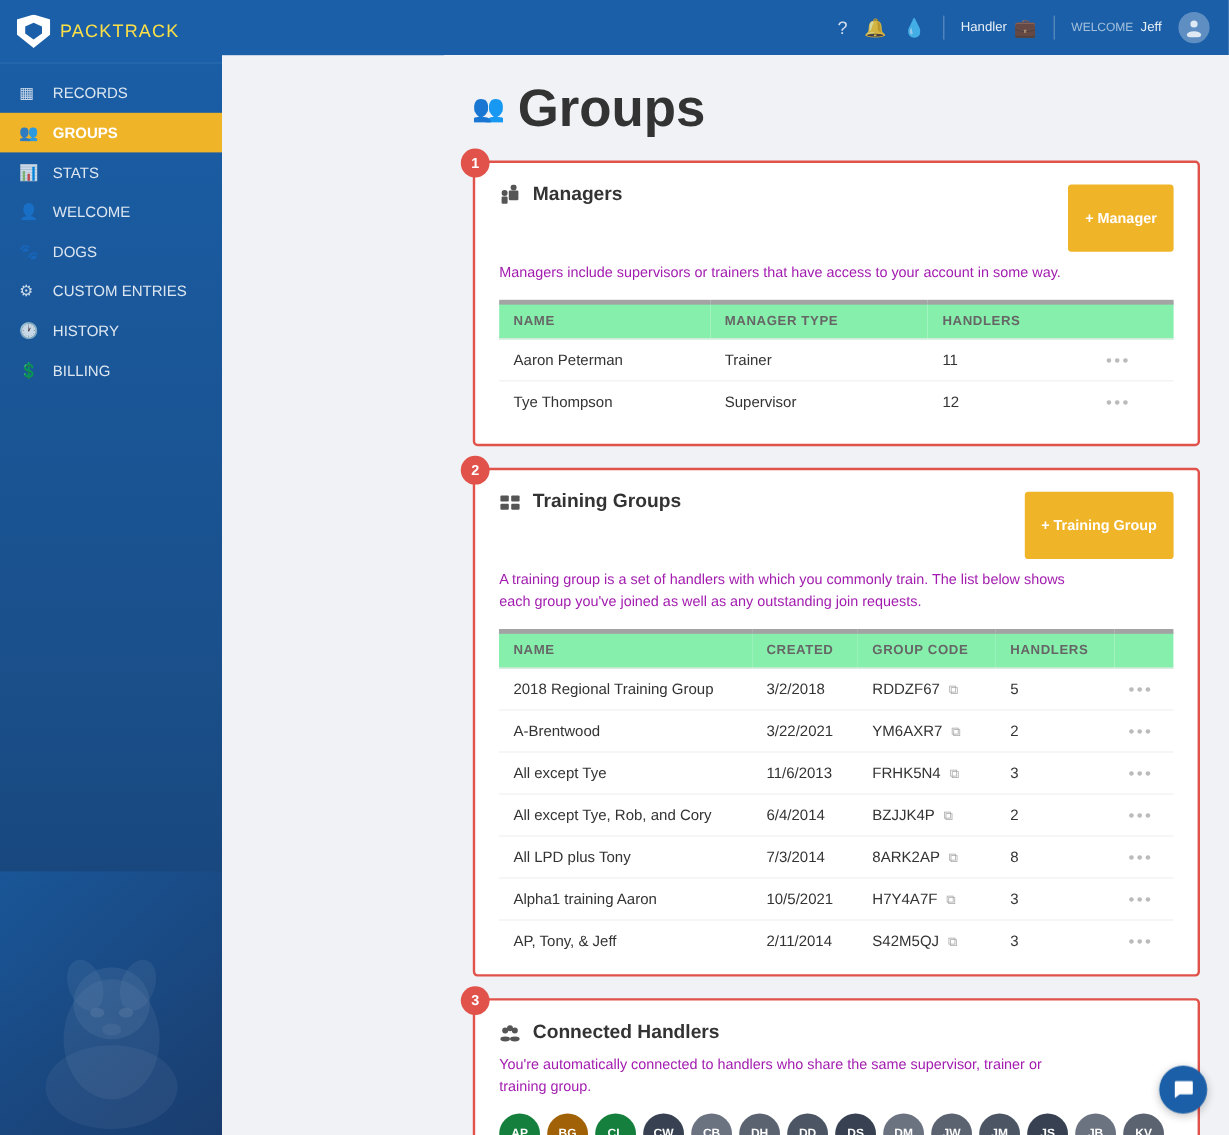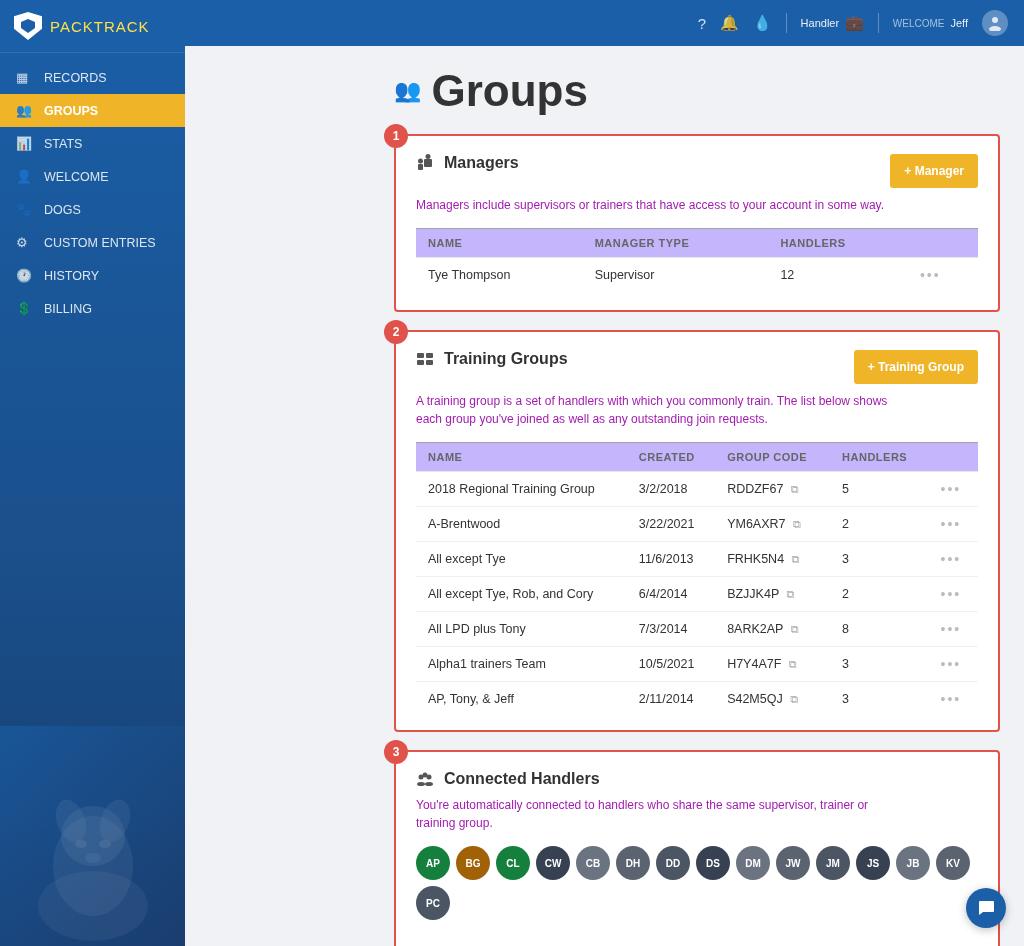--- a/index.html
+++ b/index.html
@@ -166,39 +166,39 @@
       margin-bottom: 14px;
       max-width: 480px;
       line-height: 1.5;
     }
 
     .btn-primary {
       background: #f0b429;
       color: #fff;
       border: none;
       border-radius: 3px;
-      padding: 10px 14px;
+      padding: 21px 14px;
       font-size: 12px;
       font-weight: 600;
       cursor: pointer;
       display: flex;
       align-items: center;
       gap: 4px;
       white-space: nowrap;
     }
 
     
     .data-table {
       width: 100%;
       border-collapse: collapse;
       font-size: 12.5px;
     }
     .data-table thead tr {
-      background: #c4b5fd;
-      border-top: 1px solid #a3a3a3;
+      background: #86efac;
+      border-top: 4px solid #a3a3a3;
       border-bottom: 1px solid #e8e8e8;
     }
     .data-table th {
       padding: 8px 12px;
       text-align: left;
       font-size: 11px;
       font-weight: 600;
       color: #666;
       letter-spacing: 0.5px;
       text-transform: uppercase;
@@ -380,20 +380,26 @@
     <table class="data-table">
       <thead>
         <tr>
           <th>NAME</th>
           <th>MANAGER TYPE</th>
           <th>HANDLERS</th>
           <th></th>
         </tr>
       </thead>
       <tbody id="managers-tbody">
+      <tr>
+    <td>Aaron Peterman</td>
+    <td>Trainer</td>
+    <td>11</td>
+    <td><span class="three-dots">•••</span></td>
+  </tr>
           <tr>
     <td>Tye Thompson</td>
     <td>Supervisor</td>
     <td>12</td>
     <td><span class="three-dots">•••</span></td>
   </tr>
         </tbody>
     </table>
   </div>
 
@@ -453,21 +459,21 @@
     <td><span class="three-dots">•••</span></td>
   </tr>
             <tr>
     <td>All LPD plus Tony</td>
     <td>7/3/2014</td>
     <td>8ARK2AP <span class="copy-icon">⧉</span></td>
     <td>8</td>
     <td><span class="three-dots">•••</span></td>
   </tr>
             <tr>
-    <td>Alpha1 trainers Team</td>
+    <td>Alpha1 training Aaron</td>
     <td>10/5/2021</td>
     <td>H7Y4A7F <span class="copy-icon">⧉</span></td>
     <td>3</td>
     <td><span class="three-dots">•••</span></td>
   </tr>
             <tr>
     <td>AP, Tony, &amp; Jeff</td>
     <td>2/11/2014</td>
     <td>S42M5QJ <span class="copy-icon">⧉</span></td>
     <td>3</td>

